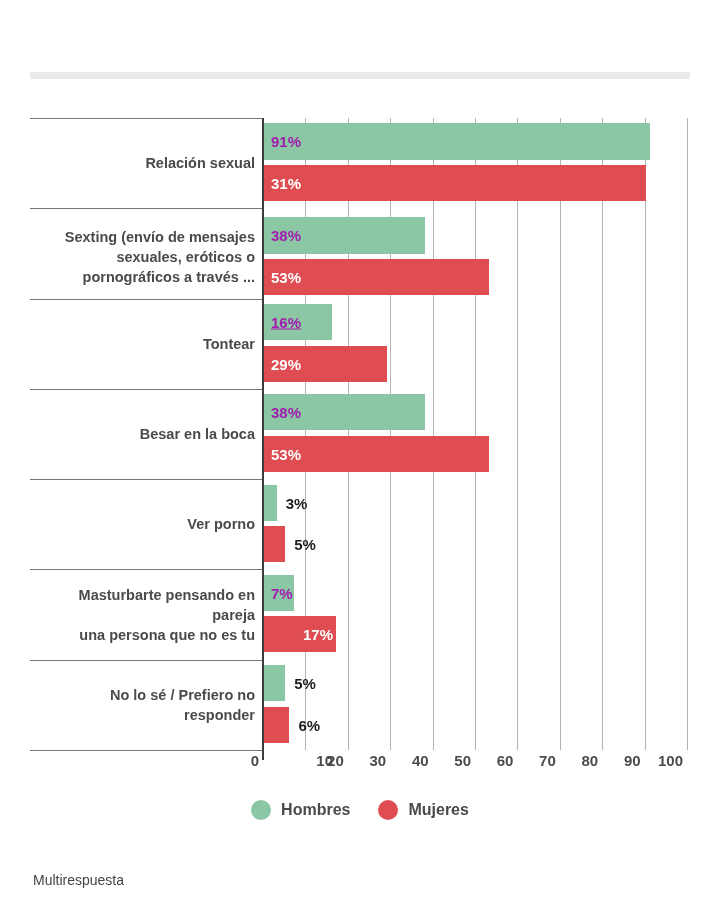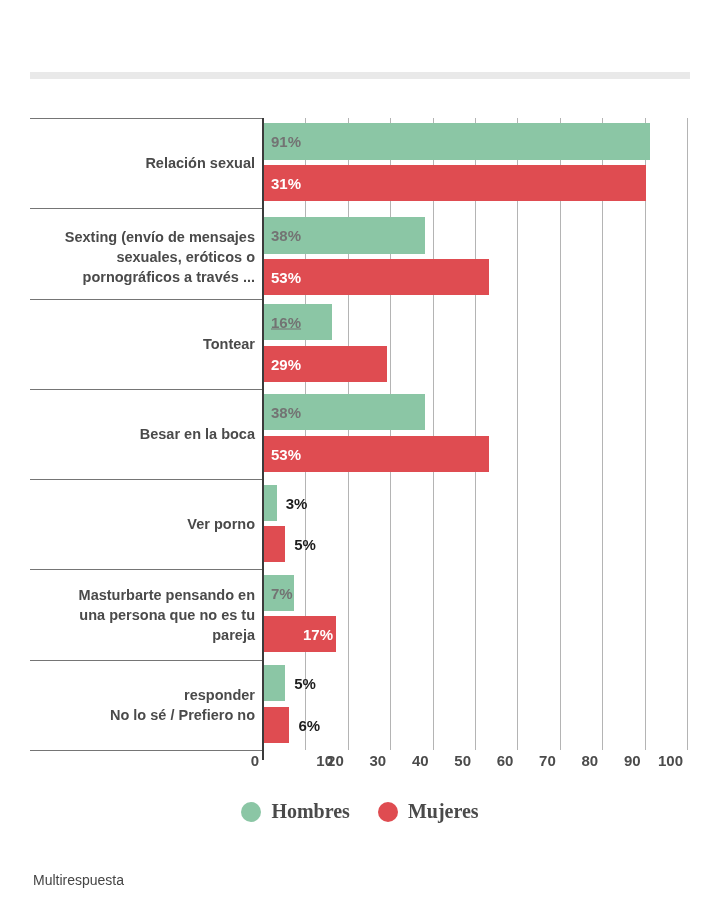--- a/index.html
+++ b/index.html
@@ -130,21 +130,21 @@
 
   .bar-value {
     position: absolute;
     top: 50%;
     transform: translateY(-50%);
     font-size: 15px;
     font-weight: 700;
     white-space: nowrap;
     z-index: 4;
   }
-  .bar-value.inside-men   { color: #737373; }
+  .bar-value.inside-men   { color: #a21caf; }
   .bar-value.inside-women { color: #ffffff; }
   .bar-value.outside      { color: #1d1d1d; }
 
   
   .xaxis {
     position: absolute;
     left: 30px;
     top: 752px;
     width: 660px;
     height: 26px;
@@ -177,24 +177,23 @@
     align-items: center;
     gap: 10px;
   }
   .legend-dot {
     width: 20px;
     height: 20px;
     border-radius: 50%;
     display: block;
   }
   .legend-label {
-    font-size: 20px;
+    font-size: 16px;
     font-weight: 700;
     color: #4a4a4a;
-    font-family: Liberation Serif, serif;
   }
 
   
   .footer {
     position: absolute;
     left: 33px;
     top: 872px;
     font-size: 14px;
     font-weight: 400;
     color: #454545;
@@ -295,36 +294,36 @@
             <div class="bar-value outside" style="left: 22.72px;">3%</div>
           </div>
           <div class="bar-wrap" style="top: 46.9486px; height: 36.1143px;">
             <div class="bar women" style="width: 21.2px;"></div>
             <div class="bar-value outside" style="left: 31.2px;">5%</div>
           </div>
         </div>
         <div class="row" style="top: 451.429px; height: 90.2857px;">
           <div class="row-label">
             <div>Masturbarte pensando en</div>
+            <div>pareja</div>
             <div>una persona que no es tu</div>
-            <div>pareja</div>
           </div>
           <div class="bar-wrap" style="top: 5.41714px; height: 36.1143px;">
             <div class="bar men" style="width: 29.68px;"></div>
             <div class="bar-value inside-men" style="left: 8px;">7%</div>
           </div>
           <div class="bar-wrap" style="top: 46.9486px; height: 36.1143px;">
             <div class="bar women" style="width: 72.08px;"></div>
             <div class="bar-value inside-women" style="left: 16px; margin-left: 24px;">17%</div>
           </div>
         </div>
         <div class="row" style="top: 541.714px; height: 90.2857px;">
           <div class="row-label">
+            <div>No lo sé / Prefiero no</div>
             <div>responder</div>
-            <div>No lo sé / Prefiero no</div>
           </div>
           <div class="bar-wrap" style="top: 5.41714px; height: 36.1143px;">
             <div class="bar men" style="width: 21.2px;"></div>
             <div class="bar-value outside" style="left: 31.2px;">5%</div>
           </div>
           <div class="bar-wrap" style="top: 46.9486px; height: 36.1143px;">
             <div class="bar women" style="width: 25.44px;"></div>
             <div class="bar-value outside" style="left: 35.44px;">6%</div>
           </div>
         </div>

